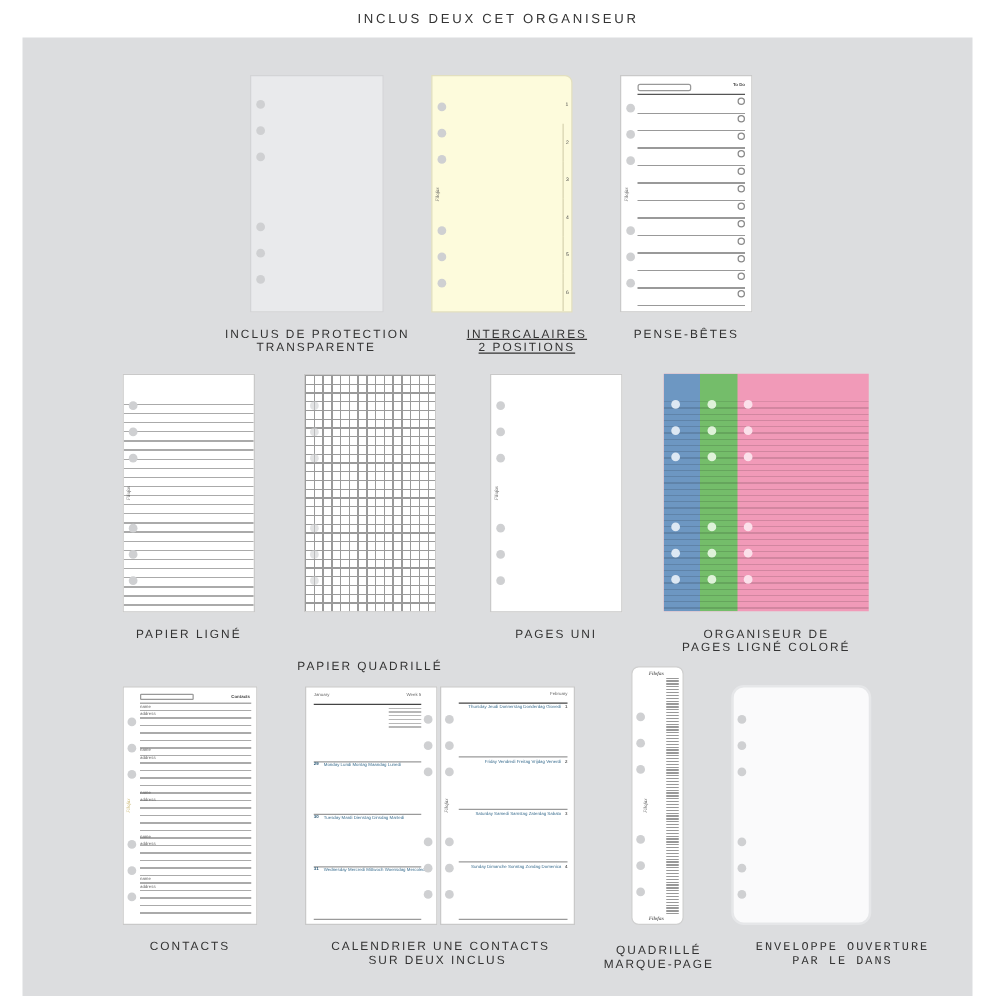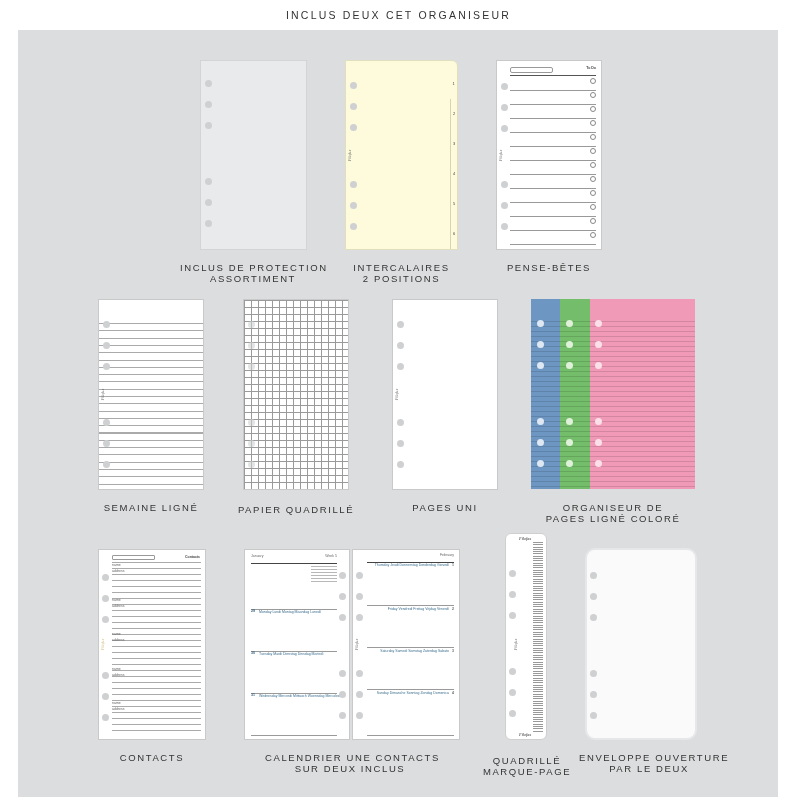--- a/index.html
+++ b/index.html
@@ -33,41 +33,41 @@
   <div class="sheet" style="left:200px;top:60px;width:107px;height:190px;background:#e9eaec;border-color:#d3d4d6;">
     <div class="hole" style="left:4px;top:19px"></div>
     <div class="hole" style="left:4px;top:40px"></div>
     <div class="hole" style="left:4px;top:61px"></div>
     <div class="hole" style="left:4px;top:117px"></div>
     <div class="hole" style="left:4px;top:138px"></div>
     <div class="hole" style="left:4px;top:159px"></div>
   </div>
   <div class="label" style="left:180px;top:262px;width:146px;">
     <div>INCLUS DE PROTECTION</div>
-    <div>ASSORTIMENT</div>
+    <div>TRANSPARENTE</div>
   </div>
 </div>
 
 <div class="item">
   <div class="sheet" style="left:345px;top:60px;width:113px;height:190px;background:#fdfbdc;border-color:#e2dfbf;border-top-right-radius:6px;">
     <div class="hole" style="left:4px;top:21px"></div>
     <div class="hole" style="left:4px;top:42px"></div>
     <div class="hole" style="left:4px;top:63px"></div>
     <div class="hole" style="left:4px;top:120px"></div>
     <div class="hole" style="left:4px;top:141px"></div>
     <div class="hole" style="left:4px;top:162px"></div>
     <div class="brand" style="left:-2px;top:92px">Filofax</div>
     <div class="tab" style="top:8px;height:30px;line-height:30px;border-left:none">1</div>
     <div class="tab" style="top:38px;height:30px;line-height:30px">2</div>
     <div class="tab" style="top:68px;height:30px;line-height:30px">3</div>
     <div class="tab" style="top:98px;height:30px;line-height:30px">4</div>
     <div class="tab" style="top:128px;height:30px;line-height:30px">5</div>
     <div class="tab" style="top:158px;height:30px;line-height:30px">6</div>
   </div>
-  <div class="label" style="left:330px;top:262px;width:143px;">
+  <div class="label" style="left:350px;top:262px;width:143px;text-decoration:underline;">
     <div>INTERCALAIRES</div>
     <div>2 POSITIONS</div>
   </div>
 </div>
 
 <div class="item">
   <div class="sheet" style="left:496px;top:60px;width:106px;height:190px;">
     <div style="position:absolute;left:13px;top:6px;width:43px;height:6px;border:1px solid #999;border-radius:2px"></div>
     <div class="tiny" style="right:5px;top:5px;font-weight:bold;color:#444">To Do</div>
     <div class="rule" style="left:13px;right:5px;top:14px;background:#555"></div>
@@ -102,35 +102,35 @@
     <div class="lines" style="left:0;right:0;top:23px;bottom:0;background-image:repeating-linear-gradient(to bottom,#aaa 0,#aaa 1px,transparent 1px,transparent 7.3px)"></div>
     <div class="hole" style="left:4px;top:21px"></div>
     <div class="hole" style="left:4px;top:42px"></div>
     <div class="hole" style="left:4px;top:63px"></div>
     <div class="hole" style="left:4px;top:119px"></div>
     <div class="hole" style="left:4px;top:140px"></div>
     <div class="hole" style="left:4px;top:161px"></div>
     <div class="brand" style="left:-2px;top:92px">Filofax</div>
   </div>
   <div class="label" style="left:90px;top:502px;width:122px;">
-    <div>SEMAINE LIGNÉ</div>
+    <div>PAPIER LIGNÉ</div>
   </div>
 </div>
 
 <div class="item">
   <div class="sheet" style="left:243px;top:299px;width:106px;height:191px;">
     <div class="grid" style="left:0;right:0;top:0;bottom:0"></div>
     <div class="hole" style="left:4px;top:21px;opacity:.6"></div>
     <div class="hole" style="left:4px;top:42px;opacity:.6"></div>
     <div class="hole" style="left:4px;top:63px;opacity:.6"></div>
     <div class="hole" style="left:4px;top:119px;opacity:.6"></div>
     <div class="hole" style="left:4px;top:140px;opacity:.6"></div>
     <div class="hole" style="left:4px;top:161px;opacity:.6"></div>
   </div>
-  <div class="label" style="left:236px;top:504px;width:120px;text-align:center;">
+  <div class="label" style="left:236px;top:528px;width:120px;text-align:center;">
     <div>PAPIER QUADRILLÉ</div>
   </div>
 </div>
 
 <div class="item">
   <div class="sheet" style="left:392px;top:299px;width:106px;height:191px;">
     <div class="hole" style="left:4px;top:21px"></div>
     <div class="hole" style="left:4px;top:42px"></div>
     <div class="hole" style="left:4px;top:63px"></div>
     <div class="hole" style="left:4px;top:119px"></div>
@@ -274,17 +274,17 @@
 
 <div class="item">
   <div class="sheet" style="left:585px;top:548px;width:112px;height:192px;border-radius:10px;border:2px solid #e6e7e9;background:#fafafb;">
     <div class="hole" style="left:3px;top:22px"></div>
     <div class="hole" style="left:3px;top:43px"></div>
     <div class="hole" style="left:3px;top:64px"></div>
     <div class="hole" style="left:3px;top:120px"></div>
     <div class="hole" style="left:3px;top:141px"></div>
     <div class="hole" style="left:3px;top:162px"></div>
   </div>
-  <div class="label" style="left:579px;top:752px;width:140px;">
+  <div class="label" style="left:604px;top:752px;width:140px;font-family:Liberation Mono, monospace;">
     <div>ENVELOPPE OUVERTURE</div>
-    <div>PAR LE DEUX</div>
+    <div>PAR LE DANS</div>
   </div>
 </div>
 
 </body></html>

